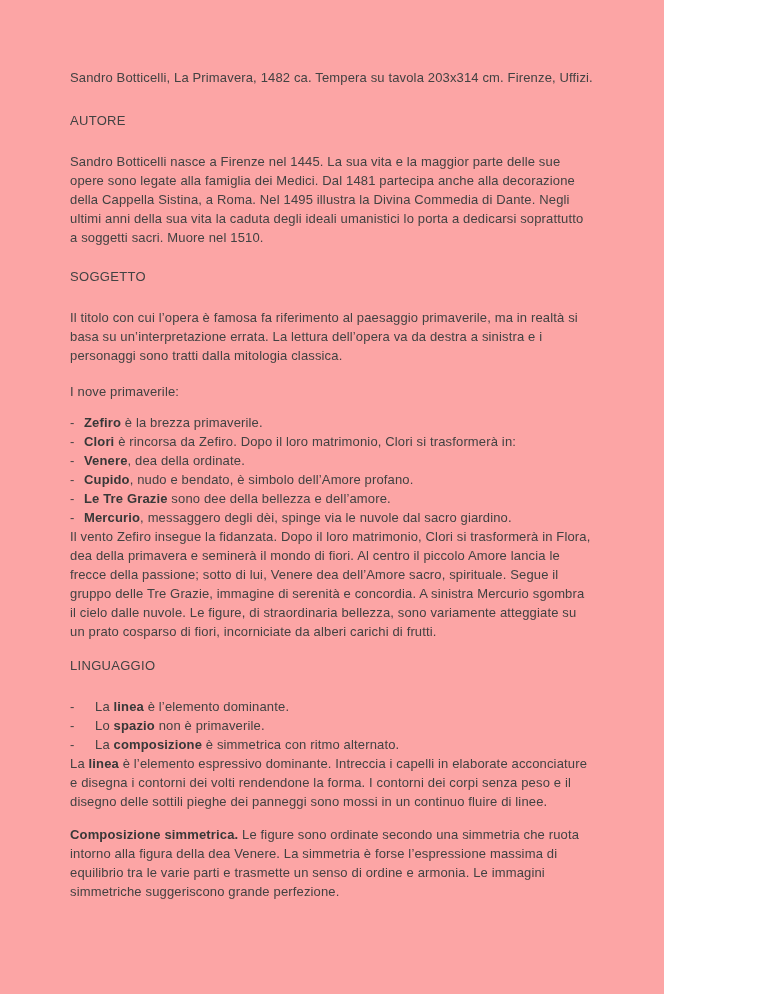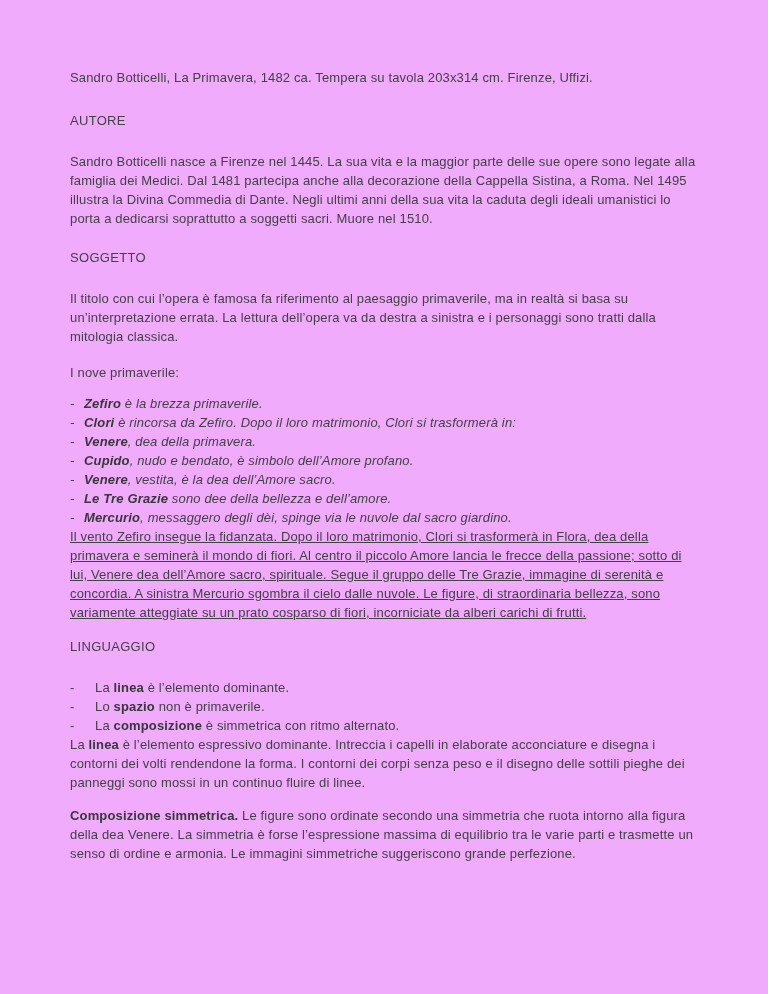--- a/index.html
+++ b/index.html
@@ -4,58 +4,58 @@
 <style>
   * { margin: 0; padding: 0; box-sizing: border-box; }
   html, body { background: #ffffff; }
   body {
     width: 768px;
     min-height: 994px;
     font-family: "Liberation Sans", sans-serif;
     color: #424242;
   }
   .page {
-    width: 768px;
+    width: 664px;
     min-height: 994px;
     padding: 68px 70px 40px 70px;
-    background: #f0abfc;
+    background: #fca5a5;
     font-size: 13px;
     line-height: 19px;
     letter-spacing: 0.15px;
   }
   p { margin: 0; }
   b { font-weight: bold; color: #383838; }
 
   .caption { margin-bottom: 24px; }
   .quote   { font-style: italic; margin-bottom: 59px; }
   .heading { margin-bottom: 22px; letter-spacing: 0.3px; }
 
   .autore-body         { margin-bottom: 20px; }
   .soggetto-intro      { margin-bottom: 17px; }
   .characters-label    { margin-bottom: 12px; }
-  .soggetto-description{ margin-bottom: 15px; text-decoration: underline; }
+  .soggetto-description{ margin-bottom: 15px; }
   .linea-paragraph     { margin-bottom: 14px; }
   .composizione-paragraph { margin-bottom: 0; }
 
   ul.dash-list {
     list-style: none;
     margin: 0;
     padding: 0;
   }
   ul.dash-list li {
     position: relative;
     line-height: 19px;
   }
   ul.dash-list li::before {
     content: "-";
     position: absolute;
     left: 0;
     top: 0;
   }
-  .characters-list { margin-bottom: 13px; font-style: italic; }
+  .characters-list { margin-bottom: 13px; }
   .characters-list li { padding-left: 14px; }
 
   .points-list { margin-bottom: 18px; }
   .points-list li { padding-left: 25px; line-height: 16px; }
 </style>
 </head>
 <body>
 
 <div class="page">
 
@@ -68,23 +68,22 @@
 
   <p class="heading">SOGGETTO</p>
 
   <p class="soggetto-intro">Il titolo con cui l’opera è famosa fa riferimento al paesaggio primaverile, ma in realtà si basa su un’interpretazione errata. La lettura dell’opera va da destra a sinistra e i personaggi sono tratti dalla mitologia classica.</p>
 
   <p class="characters-label">I nove primaverile:</p>
 
   <ul class="dash-list characters-list">
     <li><b>Zefiro</b><span> è la brezza primaverile.</span></li>
     <li><b>Clori</b><span> è rincorsa da Zefiro. Dopo il loro matrimonio, Clori si trasformerà in:</span></li>
-    <li><b>Venere</b><span>, dea della primavera.</span></li>
+    <li><b>Venere</b><span>, dea della ordinate.</span></li>
     <li><b>Cupido</b><span>, nudo e bendato, è simbolo dell’Amore profano.</span></li>
-    <li><b>Venere</b><span>, vestita, è la dea dell’Amore sacro.</span></li>
     <li><b>Le Tre Grazie</b><span> sono dee della bellezza e dell’amore.</span></li>
     <li><b>Mercurio</b><span>, messaggero degli dèi, spinge via le nuvole dal sacro giardino.</span></li>
   </ul>
 
   <p class="soggetto-description">Il vento Zefiro insegue la fidanzata. Dopo il loro matrimonio, Clori si trasformerà in Flora, dea della primavera e seminerà il mondo di fiori. Al centro il piccolo Amore lancia le frecce della passione; sotto di lui, Venere dea dell’Amore sacro, spirituale. Segue il gruppo delle Tre Grazie, immagine di serenità e concordia. A sinistra Mercurio sgombra il cielo dalle nuvole. Le figure, di straordinaria bellezza, sono variamente atteggiate su un prato cosparso di fiori, incorniciate da alberi carichi di frutti.</p>
 
   <p class="heading">LINGUAGGIO</p>
 
   <ul class="dash-list points-list">
     <li><span>La </span><b>linea</b><span> è l’elemento dominante.</span></li>

